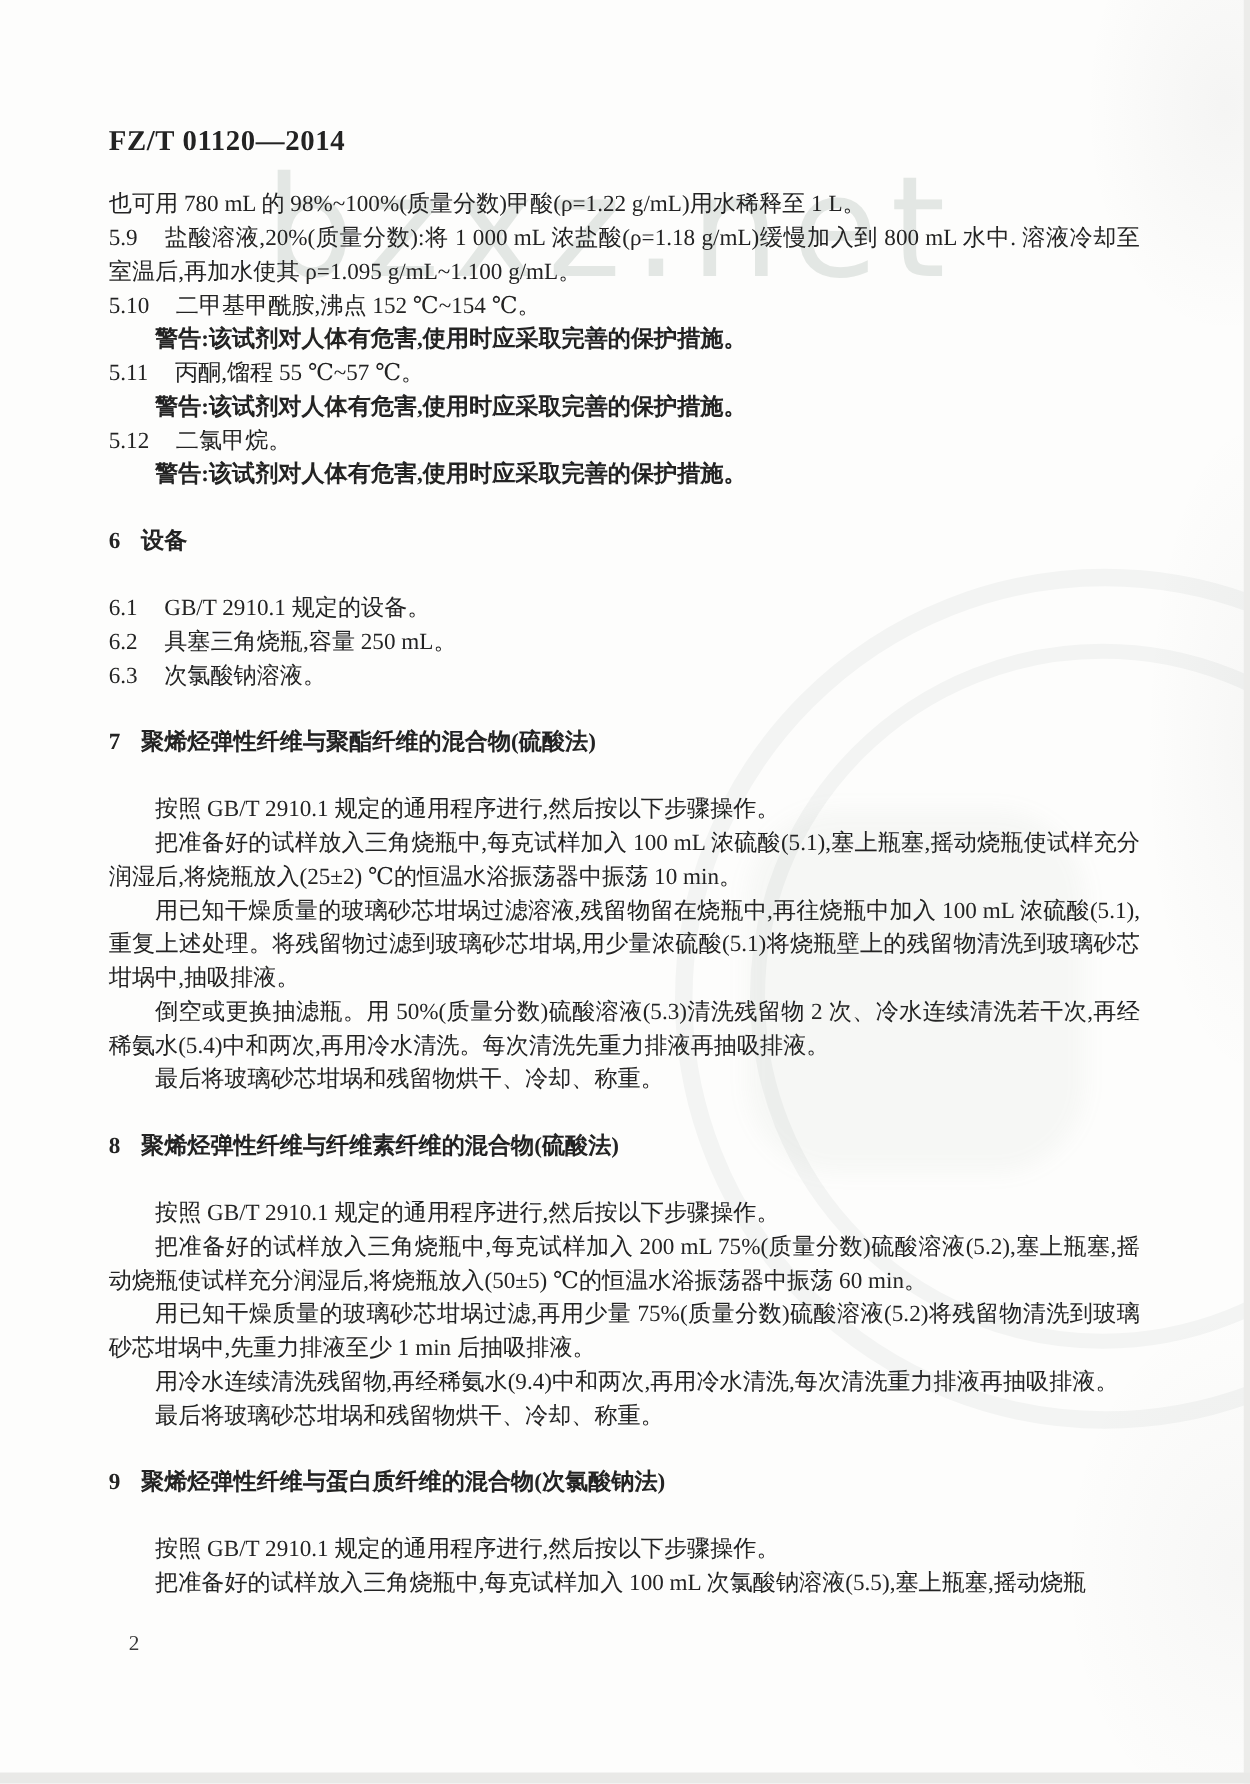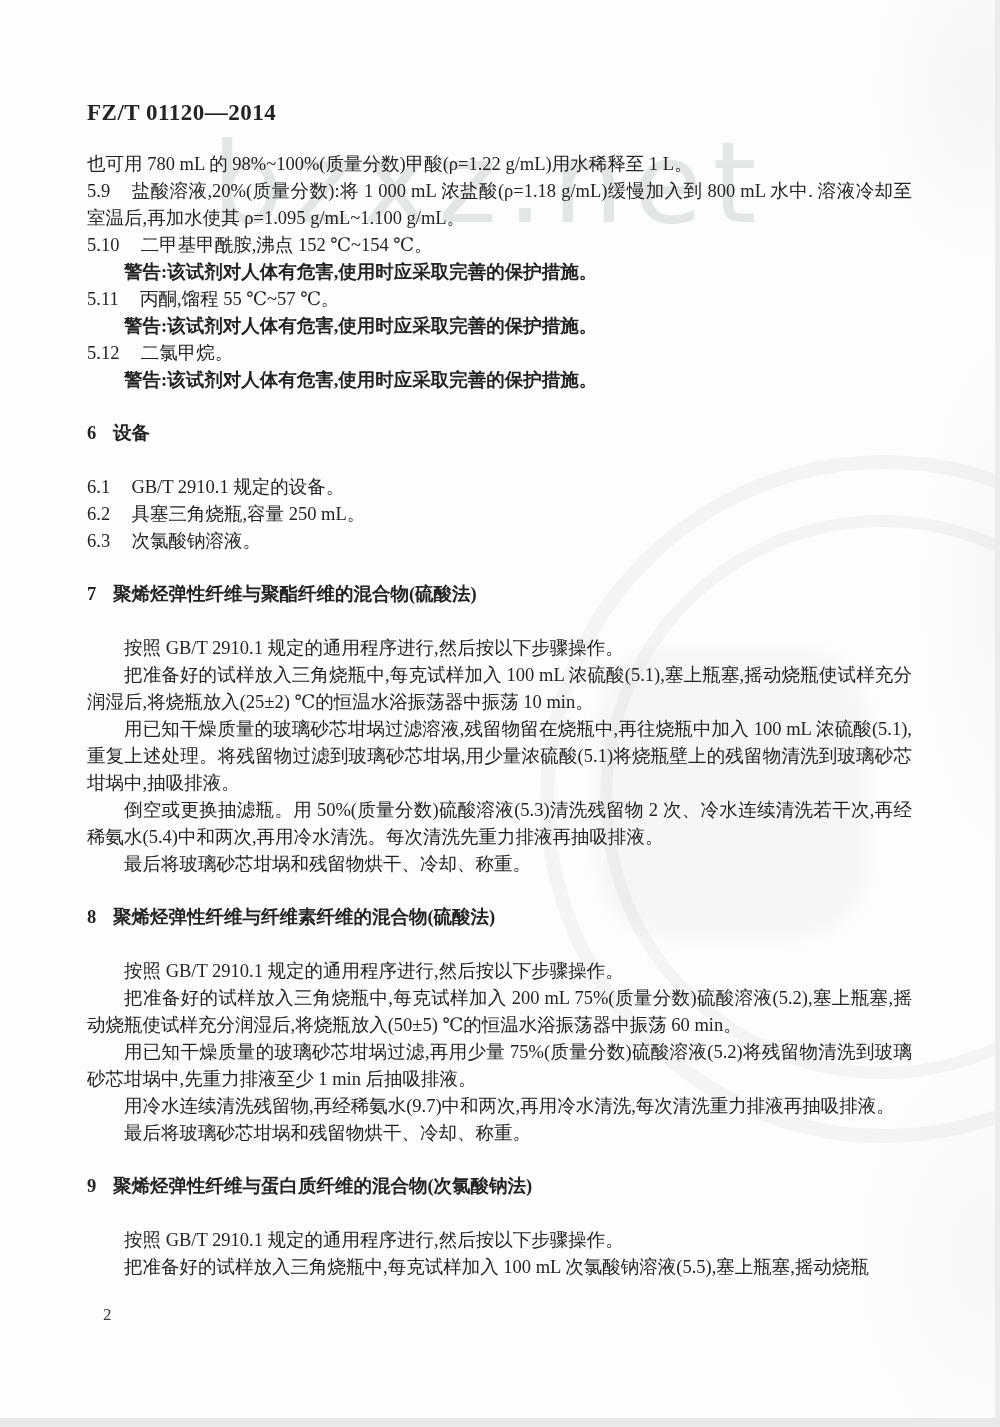--- a/index.html
+++ b/index.html
@@ -146,21 +146,21 @@
     <p class="para indent">把准备好的试样放入三角烧瓶中,每克试样加入 100 mL 浓硫酸(5.1),塞上瓶塞,摇动烧瓶使试样充分润湿后,将烧瓶放入(25±2) ℃的恒温水浴振荡器中振荡 10 min。</p>
     <p class="para indent">用已知干燥质量的玻璃砂芯坩埚过滤溶液,残留物留在烧瓶中,再往烧瓶中加入 100 mL 浓硫酸(5.1),重复上述处理。将残留物过滤到玻璃砂芯坩埚,用少量浓硫酸(5.1)将烧瓶壁上的残留物清洗到玻璃砂芯坩埚中,抽吸排液。</p>
     <p class="para indent">倒空或更换抽滤瓶。用 50%(质量分数)硫酸溶液(5.3)清洗残留物 2 次、冷水连续清洗若干次,再经稀氨水(5.4)中和两次,再用冷水清洗。每次清洗先重力排液再抽吸排液。</p>
     <p class="para indent">最后将玻璃砂芯坩埚和残留物烘干、冷却、称重。</p>
 
     <div class="sec-heading big-gap"><span class="hnum">8</span><span>聚烯烃弹性纤维与纤维素纤维的混合物(硫酸法)</span></div>
 
     <p class="para indent">按照 GB/T 2910.1 规定的通用程序进行,然后按以下步骤操作。</p>
     <p class="para indent">把准备好的试样放入三角烧瓶中,每克试样加入 200 mL 75%(质量分数)硫酸溶液(5.2),塞上瓶塞,摇动烧瓶使试样充分润湿后,将烧瓶放入(50±5) ℃的恒温水浴振荡器中振荡 60 min。</p>
     <p class="para indent">用已知干燥质量的玻璃砂芯坩埚过滤,再用少量 75%(质量分数)硫酸溶液(5.2)将残留物清洗到玻璃砂芯坩埚中,先重力排液至少 1 min 后抽吸排液。</p>
-    <p class="para indent">用冷水连续清洗残留物,再经稀氨水(9.7)中和两次,再用冷水清洗,每次清洗重力排液再抽吸排液。</p>
+    <p class="para indent">用冷水连续清洗残留物,再经稀氨水(9.4)中和两次,再用冷水清洗,每次清洗重力排液再抽吸排液。</p>
     <p class="para indent">最后将玻璃砂芯坩埚和残留物烘干、冷却、称重。</p>
 
     <div class="sec-heading big-gap"><span class="hnum">9</span><span>聚烯烃弹性纤维与蛋白质纤维的混合物(次氯酸钠法)</span></div>
 
     <p class="para indent">按照 GB/T 2910.1 规定的通用程序进行,然后按以下步骤操作。</p>
     <p class="para indent">把准备好的试样放入三角烧瓶中,每克试样加入 100 mL 次氯酸钠溶液(5.5),塞上瓶塞,摇动烧瓶</p>
 
   </div>
 
   <div class="page-number">2</div>

